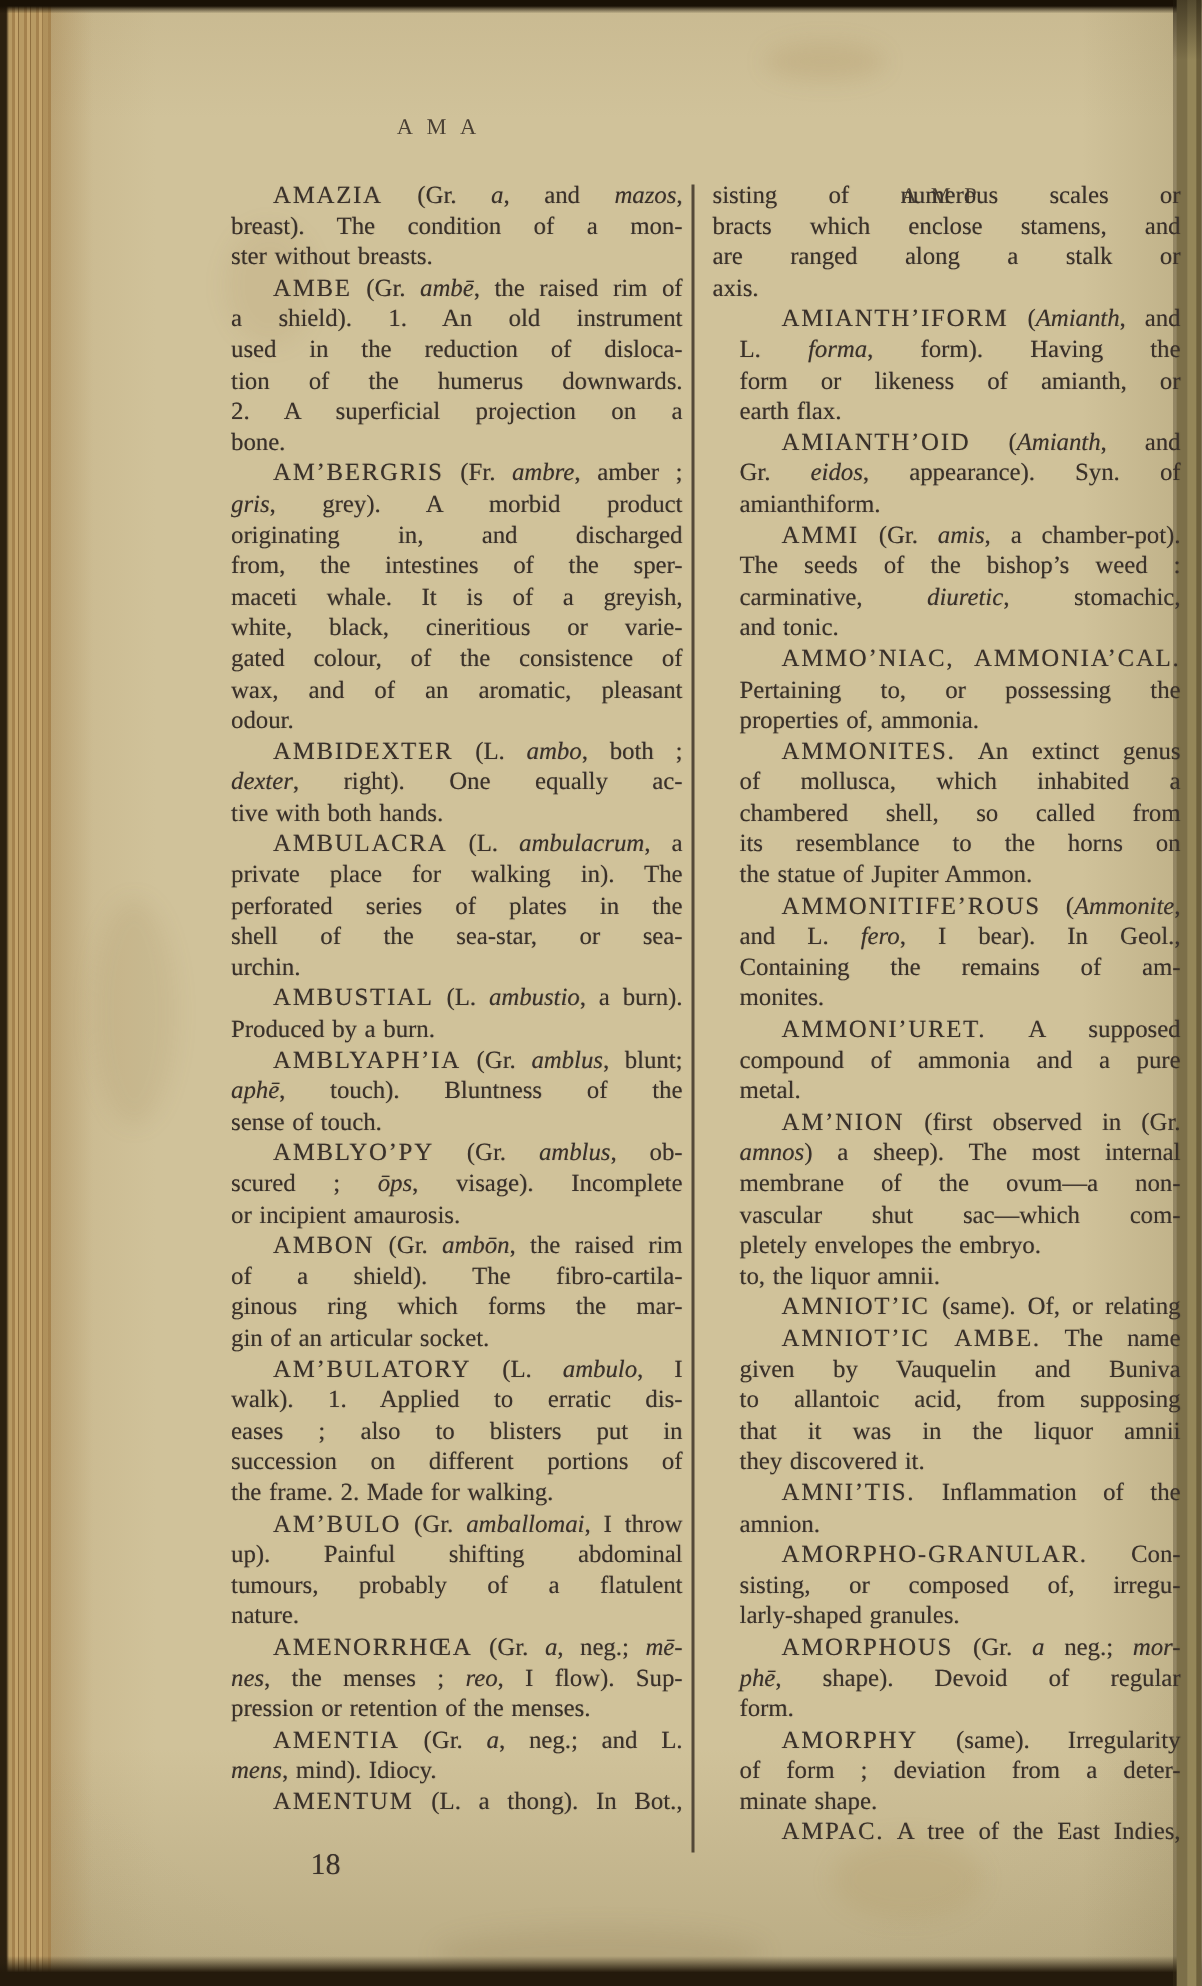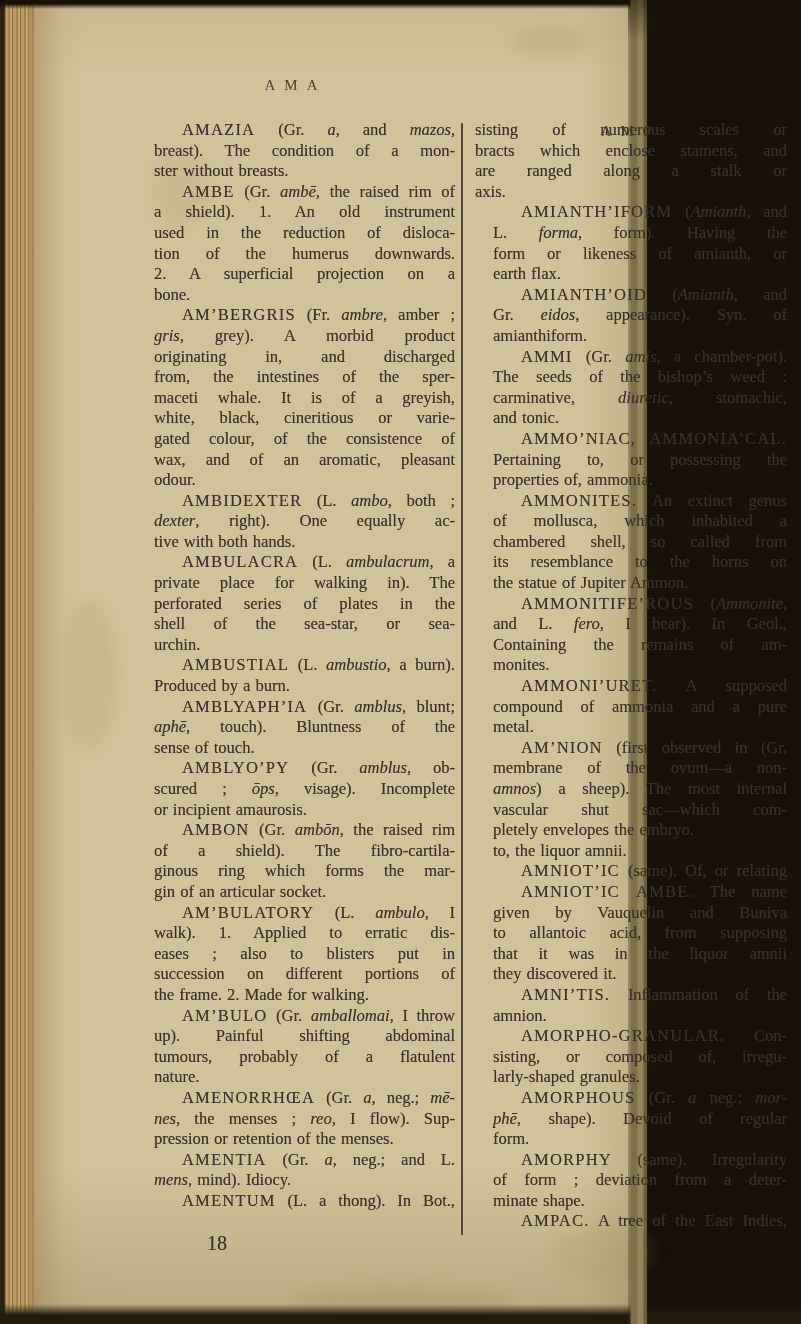--- a/index.html
+++ b/index.html
@@ -2,21 +2,21 @@
 <html><head>
 <meta charset="utf-8">
 <style>
   html,body{margin:0;padding:0;}
   body{
     width:801px;height:1324px;overflow:hidden;position:relative;
     background:#17110a;
     font-family:"Liberation Serif","DejaVu Serif",serif;
   }
   .photo{
-    position:absolute;left:0;top:0;width:647px;height:1324px;
+    position:absolute;left:0;top:0;width:801px;height:1324px;
     background:
       radial-gradient(130% 105% at 48% 42%, rgba(0,0,0,0) 55%, rgba(96,80,44,.20) 100%),
       linear-gradient(180deg, rgba(150,125,80,.12), rgba(0,0,0,0) 6%, rgba(0,0,0,0) 88%, rgba(110,95,55,.22) 99%),
       linear-gradient(90deg, rgba(175,145,95,.20) 0 5%, rgba(0,0,0,0) 13%, rgba(0,0,0,0) 90%, rgba(120,105,60,.22) 100%),
       #d0c29a;
   }
   .stain{position:absolute;border-radius:50%;filter:blur(7px);}
   .st1{left:510px;top:28px;width:80px;height:26px;background:rgba(150,115,60,.14);}
   .st2{left:62px;top:600px;width:55px;height:150px;background:rgba(140,105,55,.10);}
   .st3{left:555px;top:1225px;width:100px;height:55px;background:rgba(160,120,60,.12);}
@@ -228,22 +228,22 @@
         <div class="tline ind">Containing the remains of am-</div>
         <div class="tline ind last">monites.</div>
       </div>
       <div>
         <div class="tline"><span class="term">AMMONI’URET.</span> A supposed</div>
         <div class="tline ind">compound of ammonia and a pure</div>
         <div class="tline ind last">metal.</div>
       </div>
       <div>
         <div class="tline"><span class="term">AM’NION</span> (first observed in (Gr.</div>
+        <div class="tline ind"><i>amnos</i>) a sheep). The most internal</div>
         <div class="tline ind">membrane of the ovum—a non-</div>
-        <div class="tline ind"><i>amnos</i>) a sheep). The most internal</div>
         <div class="tline ind">vascular shut sac—which com-</div>
         <div class="tline ind last">pletely envelopes the embryo.</div>
       </div>
       <div>
         <div class="tline ind last">to, the liquor amnii.</div>
         <div class="tline"><span class="term">AMNIOT’IC</span> (same). Of, or relating</div>
       </div>
       <div>
         <div class="tline"><span class="term">AMNIOT’IC AMBE.</span> The name</div>
         <div class="tline ind">given by Vauquelin and Buniva</div>

